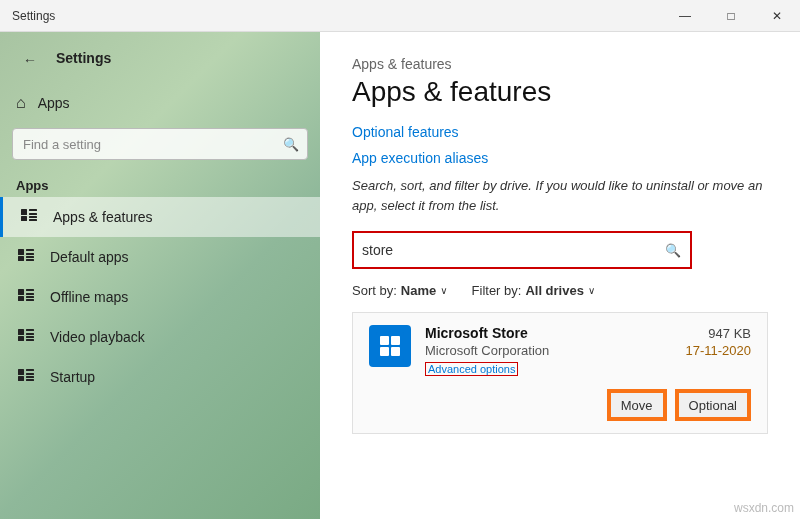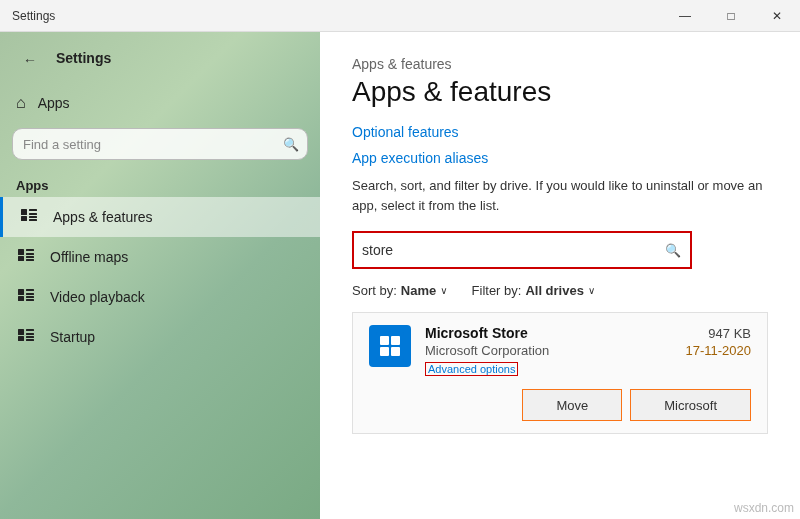--- a/index.html
+++ b/index.html
@@ -105,21 +105,21 @@
     }
     .sidebar-search input {
       width: 100%;
       height: 32px;
       padding: 0 32px 0 10px;
       border: 1px solid #bbb;
       background: rgba(255,255,255,0.85);
       font-size: 13px;
       color: #555;
       outline: none;
-      border-radius: 10px;
+      border-radius: 4px;
     }
     .sidebar-search input::placeholder { color: #888; }
     .sidebar-search .search-icon {
       position: absolute;
       right: 8px;
       top: 50%;
       transform: translateY(-50%);
       color: #555;
       font-size: 13px;
     }
@@ -181,20 +181,21 @@
       display: block;
       margin-bottom: 10px;
     }
 
     .content-desc {
       font-size: 13px;
       color: #333;
       line-height: 1.5;
       margin-bottom: 16px;
       max-width: 500px;
+      font-style: italic;
     }
 
     
     .content-search {
       position: relative;
       margin-bottom: 14px;
       max-width: 340px;
     }
     .content-search-inner {
       display: flex;
@@ -318,24 +319,24 @@
 
     
     .app-buttons {
       display: flex;
       justify-content: flex-end;
       gap: 8px;
       margin-top: 12px;
     }
     .app-btn {
       height: 32px;
-      padding: 0 33px;
-      font-size: 13px;
-      cursor: pointer;
-      border: 1px solid #f97316;
+      padding: 0 10px;
+      font-size: 13px;
+      cursor: pointer;
+      border: 4px solid #f97316;
       background: #f0f0f0;
       color: #333;
     }
 
     
     .watermark {
       position: fixed;
       bottom: 4px;
       right: 6px;
       font-size: 12px;
@@ -392,20 +393,31 @@
         </div>
         <div class="sidebar-nav-item">
           <span class="nav-icon"><svg width="16" height="16" viewBox="0 0 16 16" fill="none">
     <rect x="0" y="2" width="6" height="6" fill="currentColor" rx="0.5"></rect>
     <rect x="0" y="9" width="6" height="5" fill="currentColor" rx="0.5"></rect>
     <rect x="8" y="2" width="8" height="2" fill="currentColor" rx="0.5"></rect>
     <rect x="8" y="6" width="8" height="2" fill="currentColor" rx="0.5"></rect>
     <rect x="8" y="9" width="8" height="2" fill="currentColor" rx="0.5"></rect>
     <rect x="8" y="12" width="8" height="2" fill="currentColor" rx="0.5"></rect>
   </svg></span>
+          <span>Default apps</span>
+        </div>
+        <div class="sidebar-nav-item">
+          <span class="nav-icon"><svg width="16" height="16" viewBox="0 0 16 16" fill="none">
+    <rect x="0" y="2" width="6" height="6" fill="currentColor" rx="0.5"></rect>
+    <rect x="0" y="9" width="6" height="5" fill="currentColor" rx="0.5"></rect>
+    <rect x="8" y="2" width="8" height="2" fill="currentColor" rx="0.5"></rect>
+    <rect x="8" y="6" width="8" height="2" fill="currentColor" rx="0.5"></rect>
+    <rect x="8" y="9" width="8" height="2" fill="currentColor" rx="0.5"></rect>
+    <rect x="8" y="12" width="8" height="2" fill="currentColor" rx="0.5"></rect>
+  </svg></span>
           <span>Offline maps</span>
         </div>
         <div class="sidebar-nav-item">
           <span class="nav-icon"><svg width="16" height="16" viewBox="0 0 16 16" fill="none">
     <rect x="0" y="2" width="6" height="6" fill="currentColor" rx="0.5"></rect>
     <rect x="0" y="9" width="6" height="5" fill="currentColor" rx="0.5"></rect>
     <rect x="8" y="2" width="8" height="2" fill="currentColor" rx="0.5"></rect>
     <rect x="8" y="6" width="8" height="2" fill="currentColor" rx="0.5"></rect>
     <rect x="8" y="9" width="8" height="2" fill="currentColor" rx="0.5"></rect>
     <rect x="8" y="12" width="8" height="2" fill="currentColor" rx="0.5"></rect>
@@ -475,19 +487,19 @@
           </div>
           <div class="app-company-row">
             <span class="app-company">Microsoft Corporation</span>
             <span class="app-date">17-11-2020</span>
           </div>
           <a class="app-advanced-link">Advanced options</a>
         </div>
       </div>
       <div class="app-buttons">
         <button class="app-btn">Move</button>
-        <button class="app-btn">Microsoft</button>
+        <button class="app-btn">Optional</button>
       </div>
     </div>
   </div>
 </div>
 
 <div class="watermark">wsxdn.com</div>
 
 </body></html>

